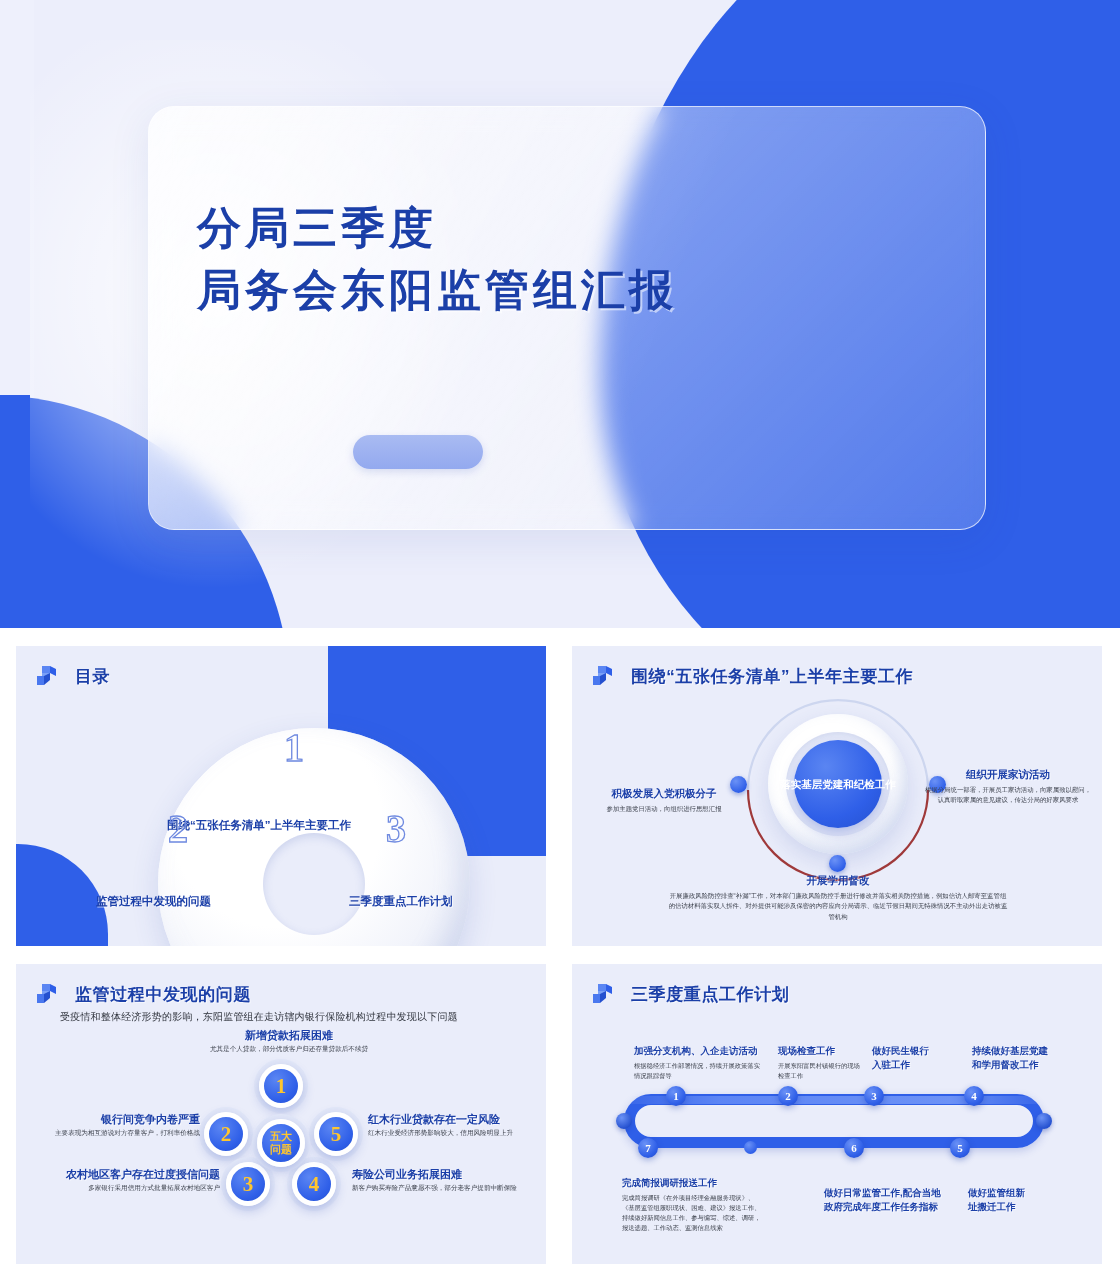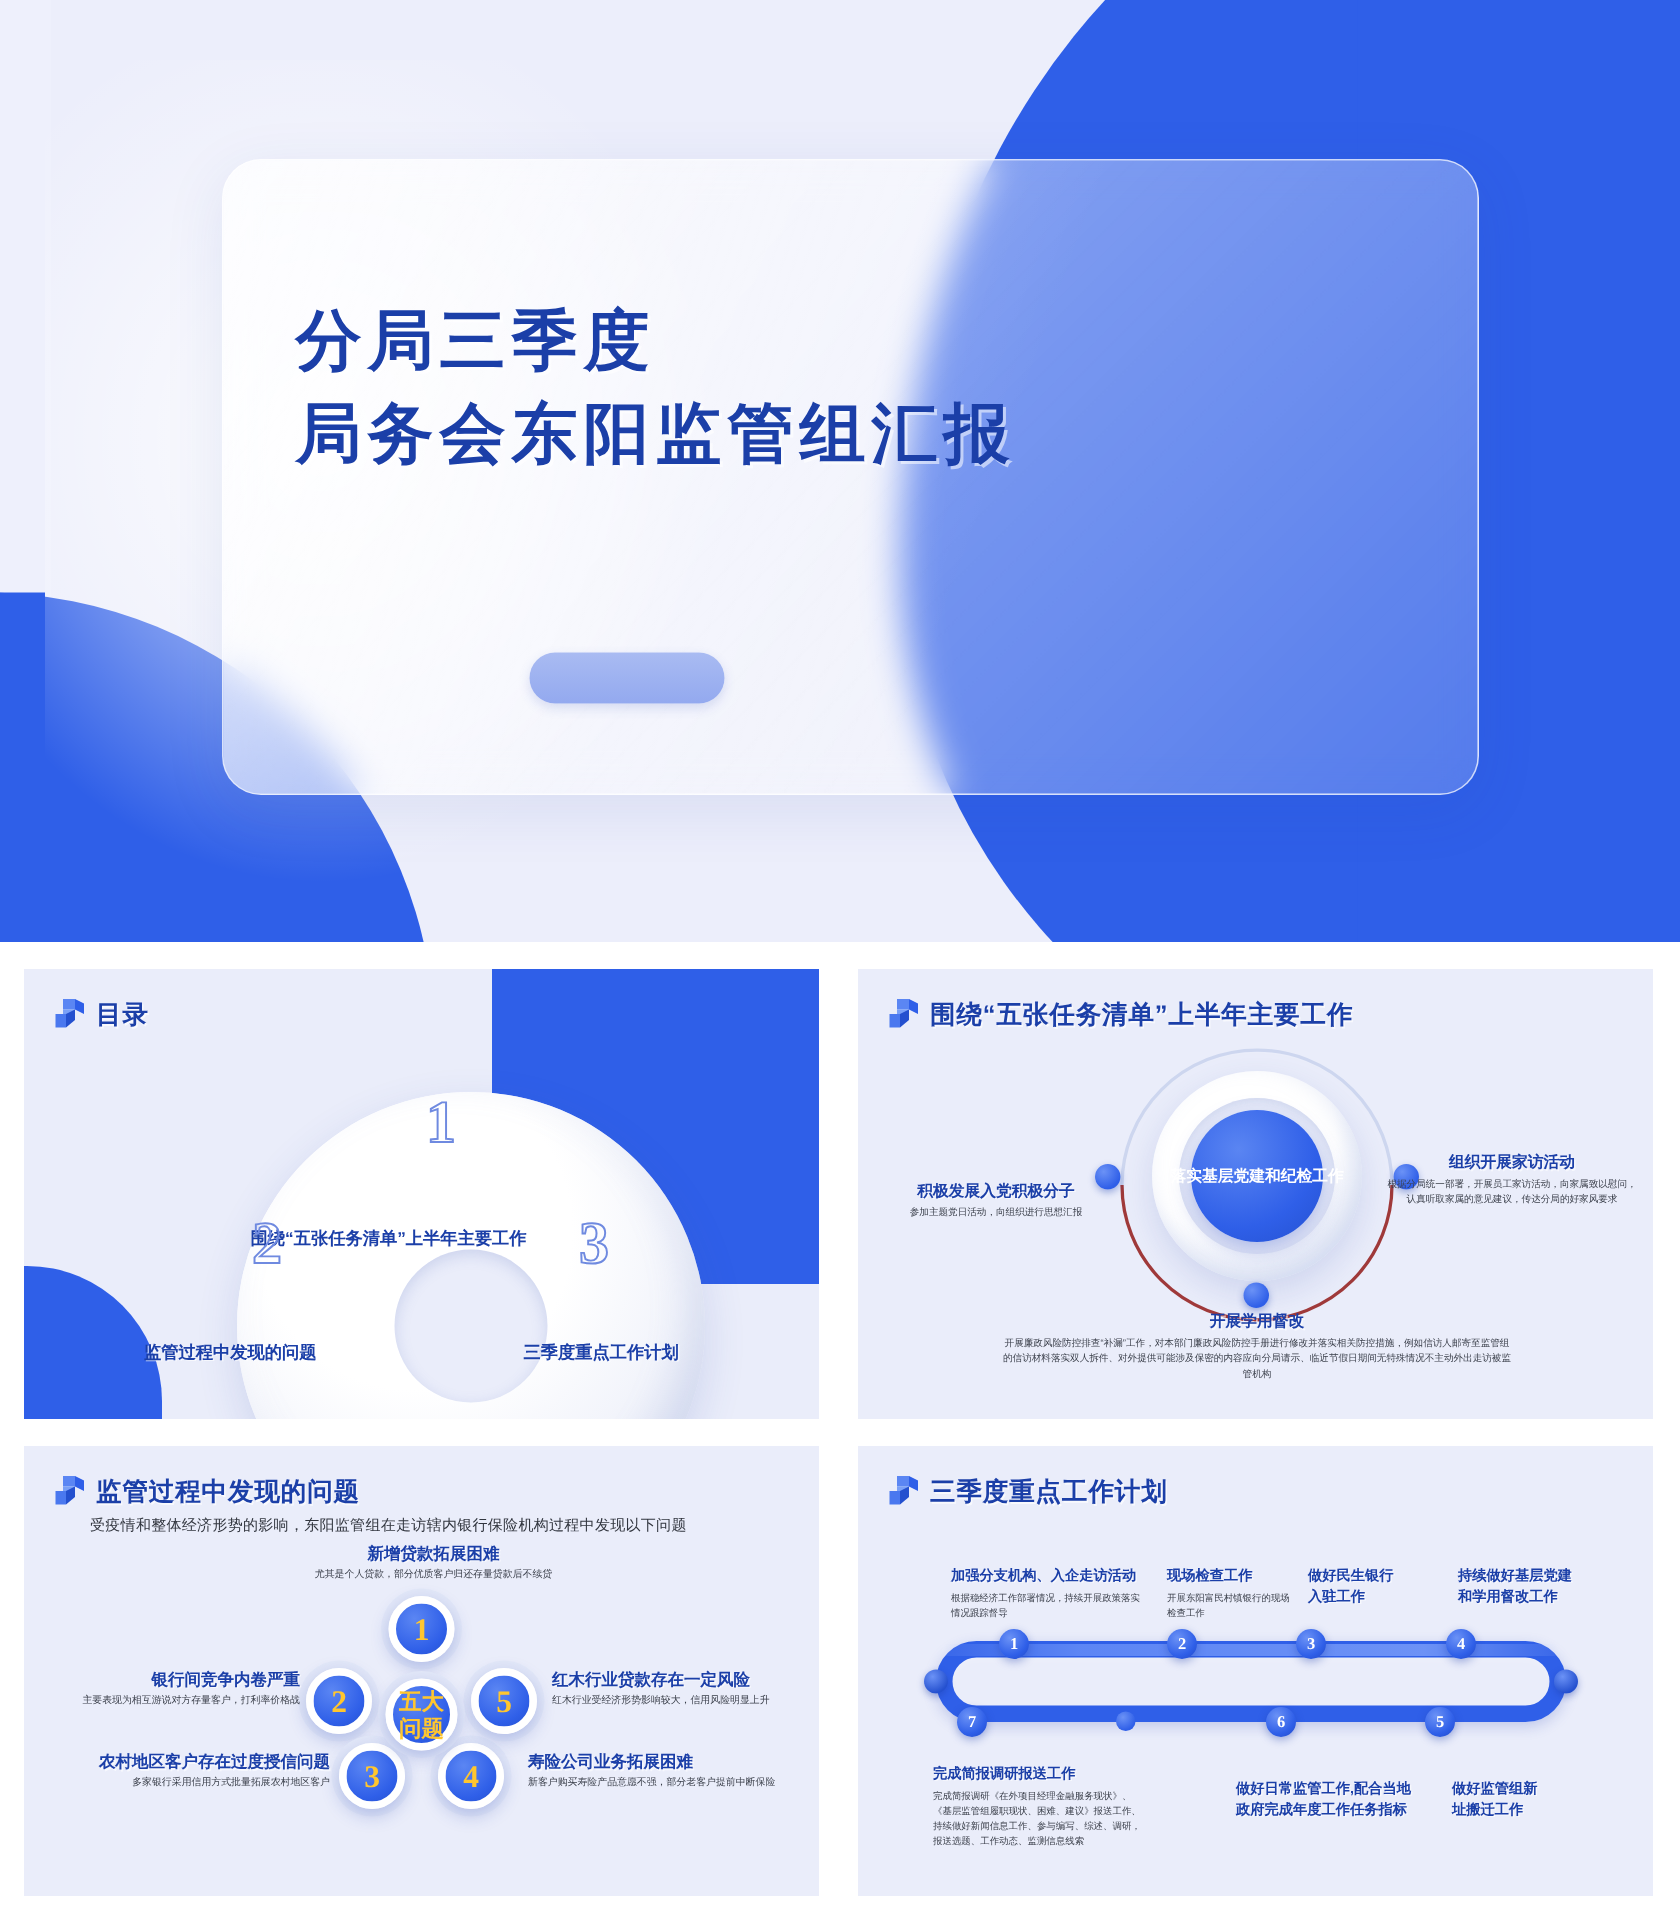--- a/index.html
+++ b/index.html
@@ -109,21 +109,21 @@
     overflow: hidden;
   }
   .s2 { left: 16px;  top: 646px;  width: 530px; height: 300px; }
   .s3 { left: 572px; top: 646px;  width: 530px; height: 300px; }
   .s4 { left: 16px;  top: 964px;  width: 530px; height: 300px; }
   .s5 { left: 572px; top: 964px;  width: 530px; height: 300px; }
 
   .slide-head {
     position: absolute;
     left: 20px; top: 18px;
-    display: flex; align-items: center; gap: 6px;
+    display: flex; align-items: center; gap: 17px;
   }
   
   .cube-icon { width: 22px; height: 24px; flex: 0 0 auto; }
   .head-title {
     font-size: 17px;
     font-weight: 800;
     color: #1b3fa8;
     letter-spacing: 0.6px;
     text-shadow: 1px 1px 0 rgba(255,255,255,0.65);
     white-space: nowrap;
@@ -252,22 +252,22 @@
     font-size: 21px; font-weight: 800;
     font-family: "Liberation Serif", serif;
   }
   .p-center {
     position: absolute;
     width: 48px; height: 48px;
     border-radius: 50%;
     background: radial-gradient(circle at 36% 30%, #5b86f3, #2f5fe8 66%, #2450cf 100%);
     border: 5px solid #ffffff;
     box-shadow: 0 4px 12px rgba(40,70,180,0.28), 0 0 0 5px #e3e8f8;
-    display: flex; flex-direction: column; align-items: center; justify-content: flex-end;
-    color: #ffc62e; font-size: 15px; font-weight: 800; line-height: 1.2;
+    display: flex; flex-direction: column; align-items: center; justify-content: center;
+    color: #ffc62e; font-size: 11px; font-weight: 800; line-height: 1.2;
   }
   .p-b1 { left: 243px; top: 100px; }
   .p-b2 { left: 188px; top: 148px; }
   .p-b5 { left: 298px; top: 148px; }
   .p-b3 { left: 210px; top: 198px; }
   .p-b4 { left: 276px; top: 198px; }
   .p-c  { left: 241px; top: 155px; }
   .p-txt { position: absolute; }
   .p-txt-t { font-size: 11px; font-weight: 800; color: #1b3fa8; white-space: nowrap;
              text-shadow: 1px 1px 0 rgba(255,255,255,0.6); }

